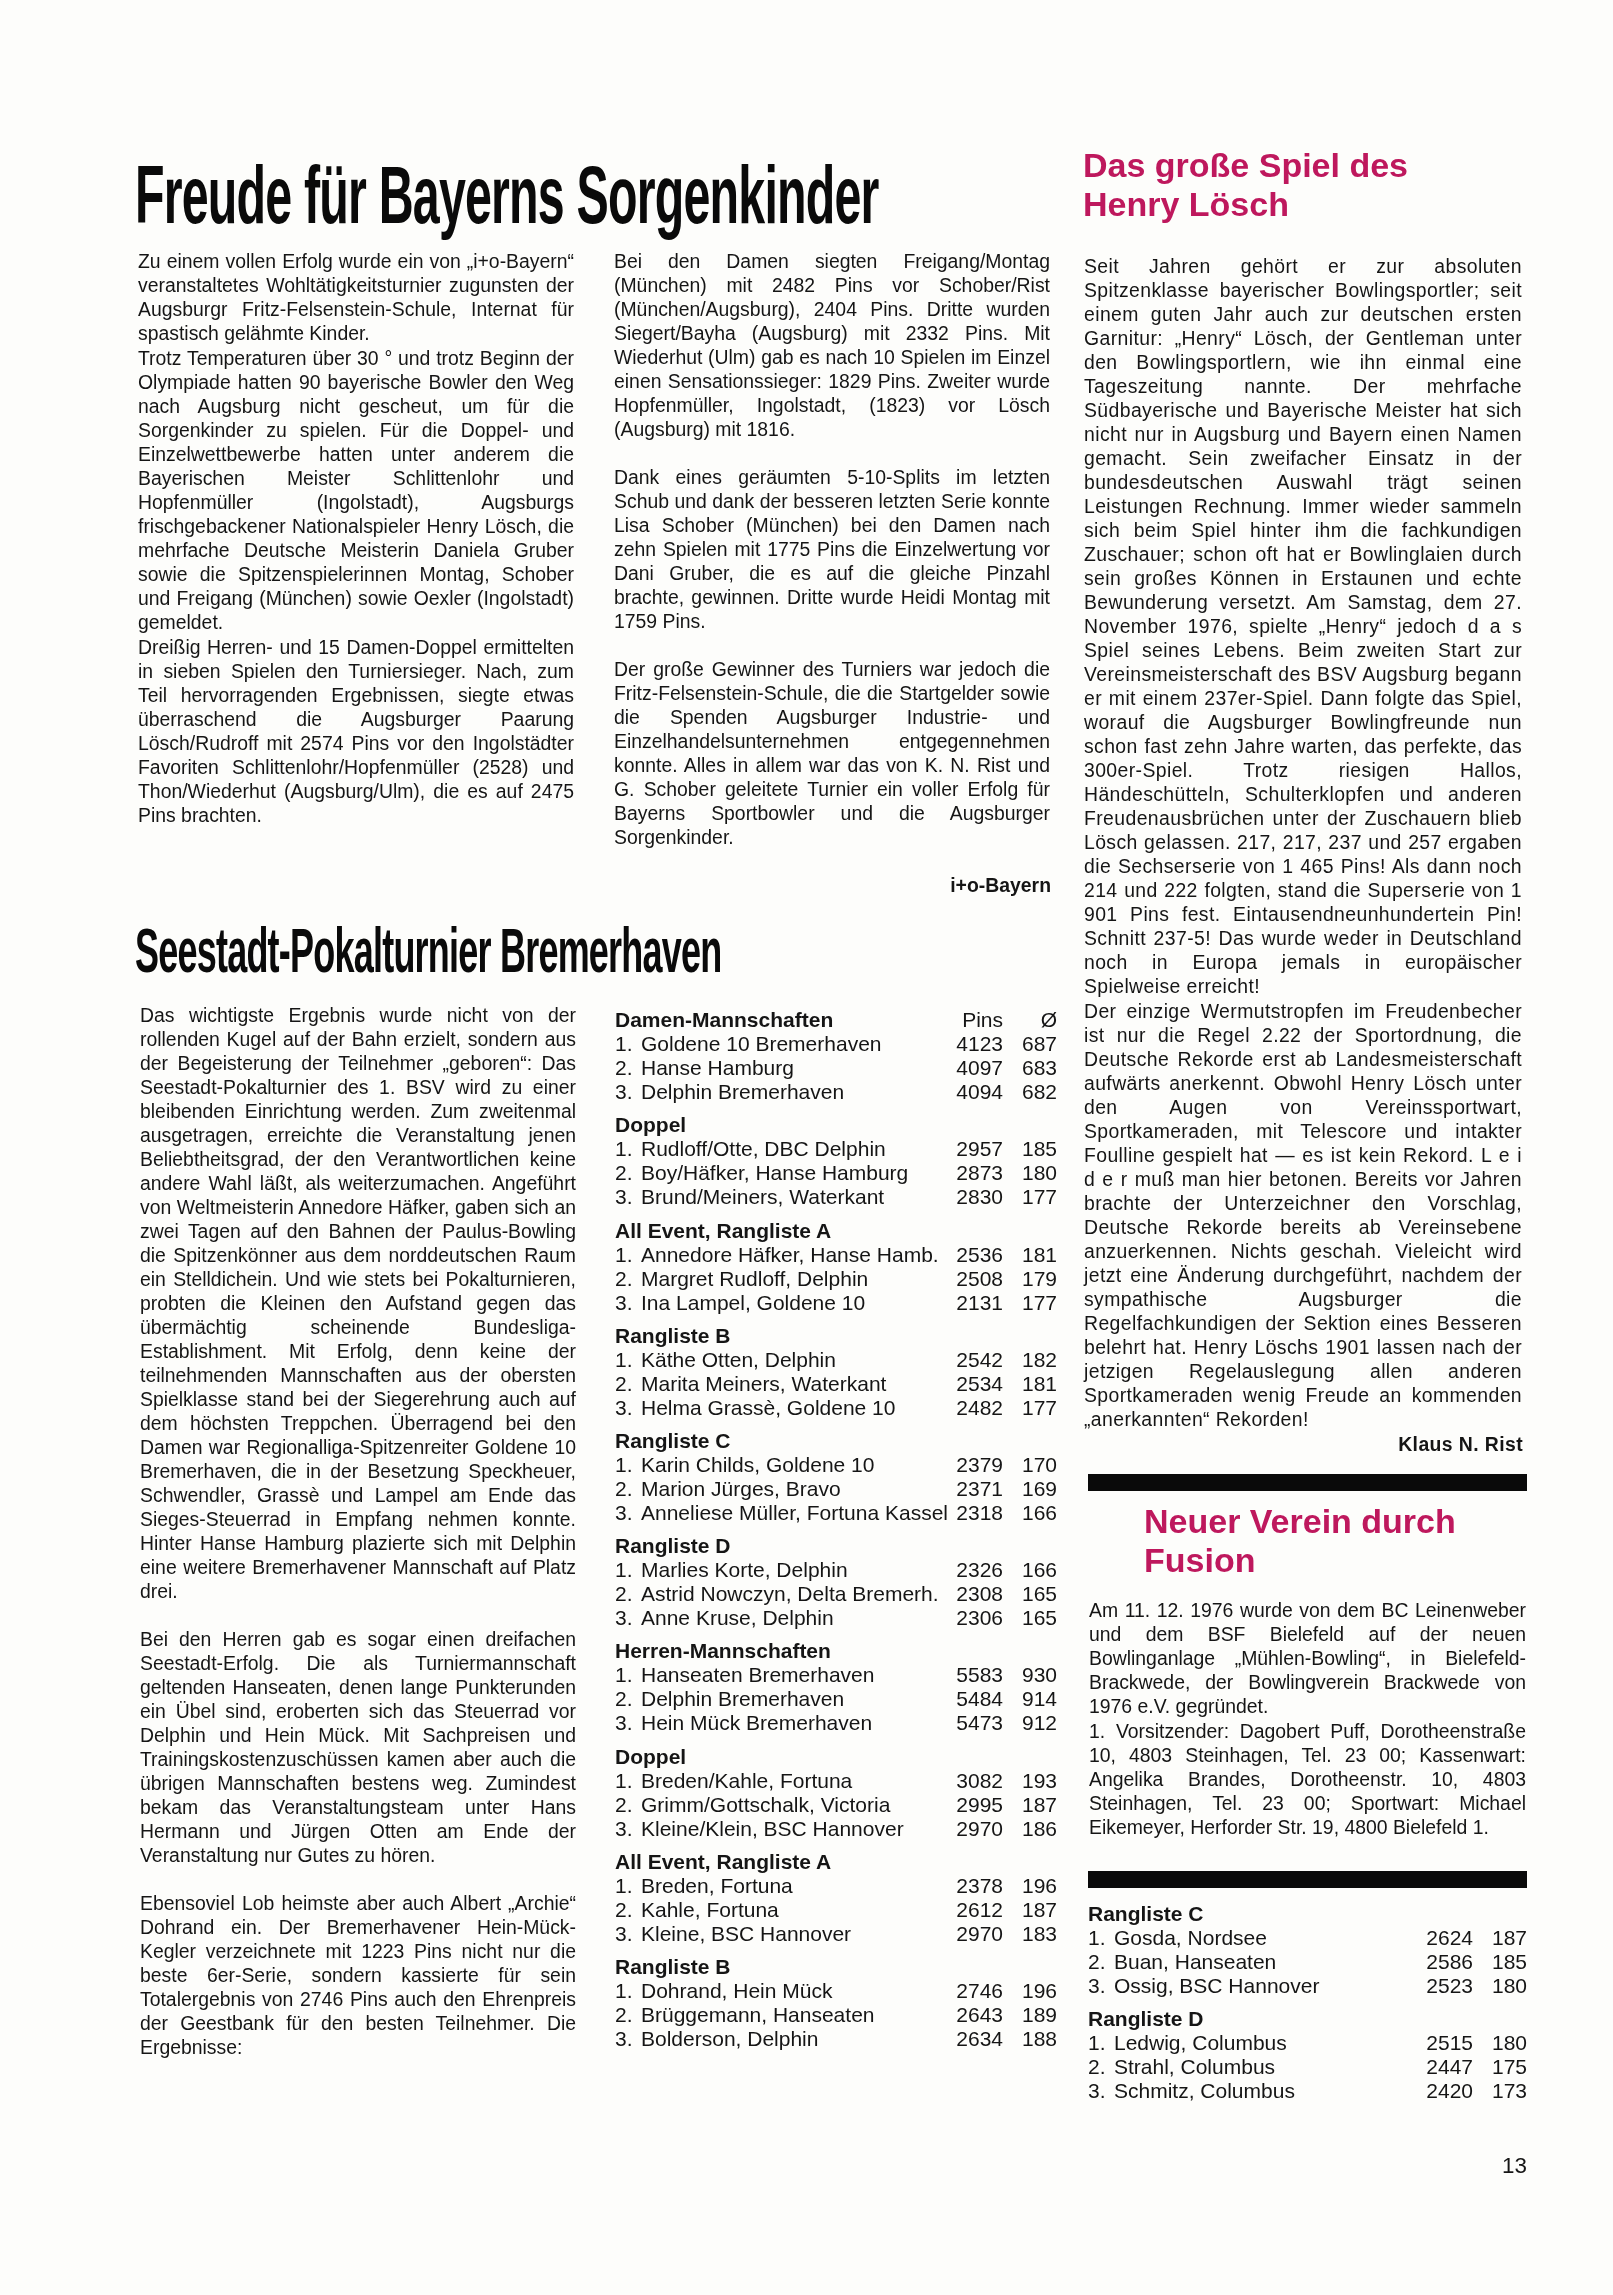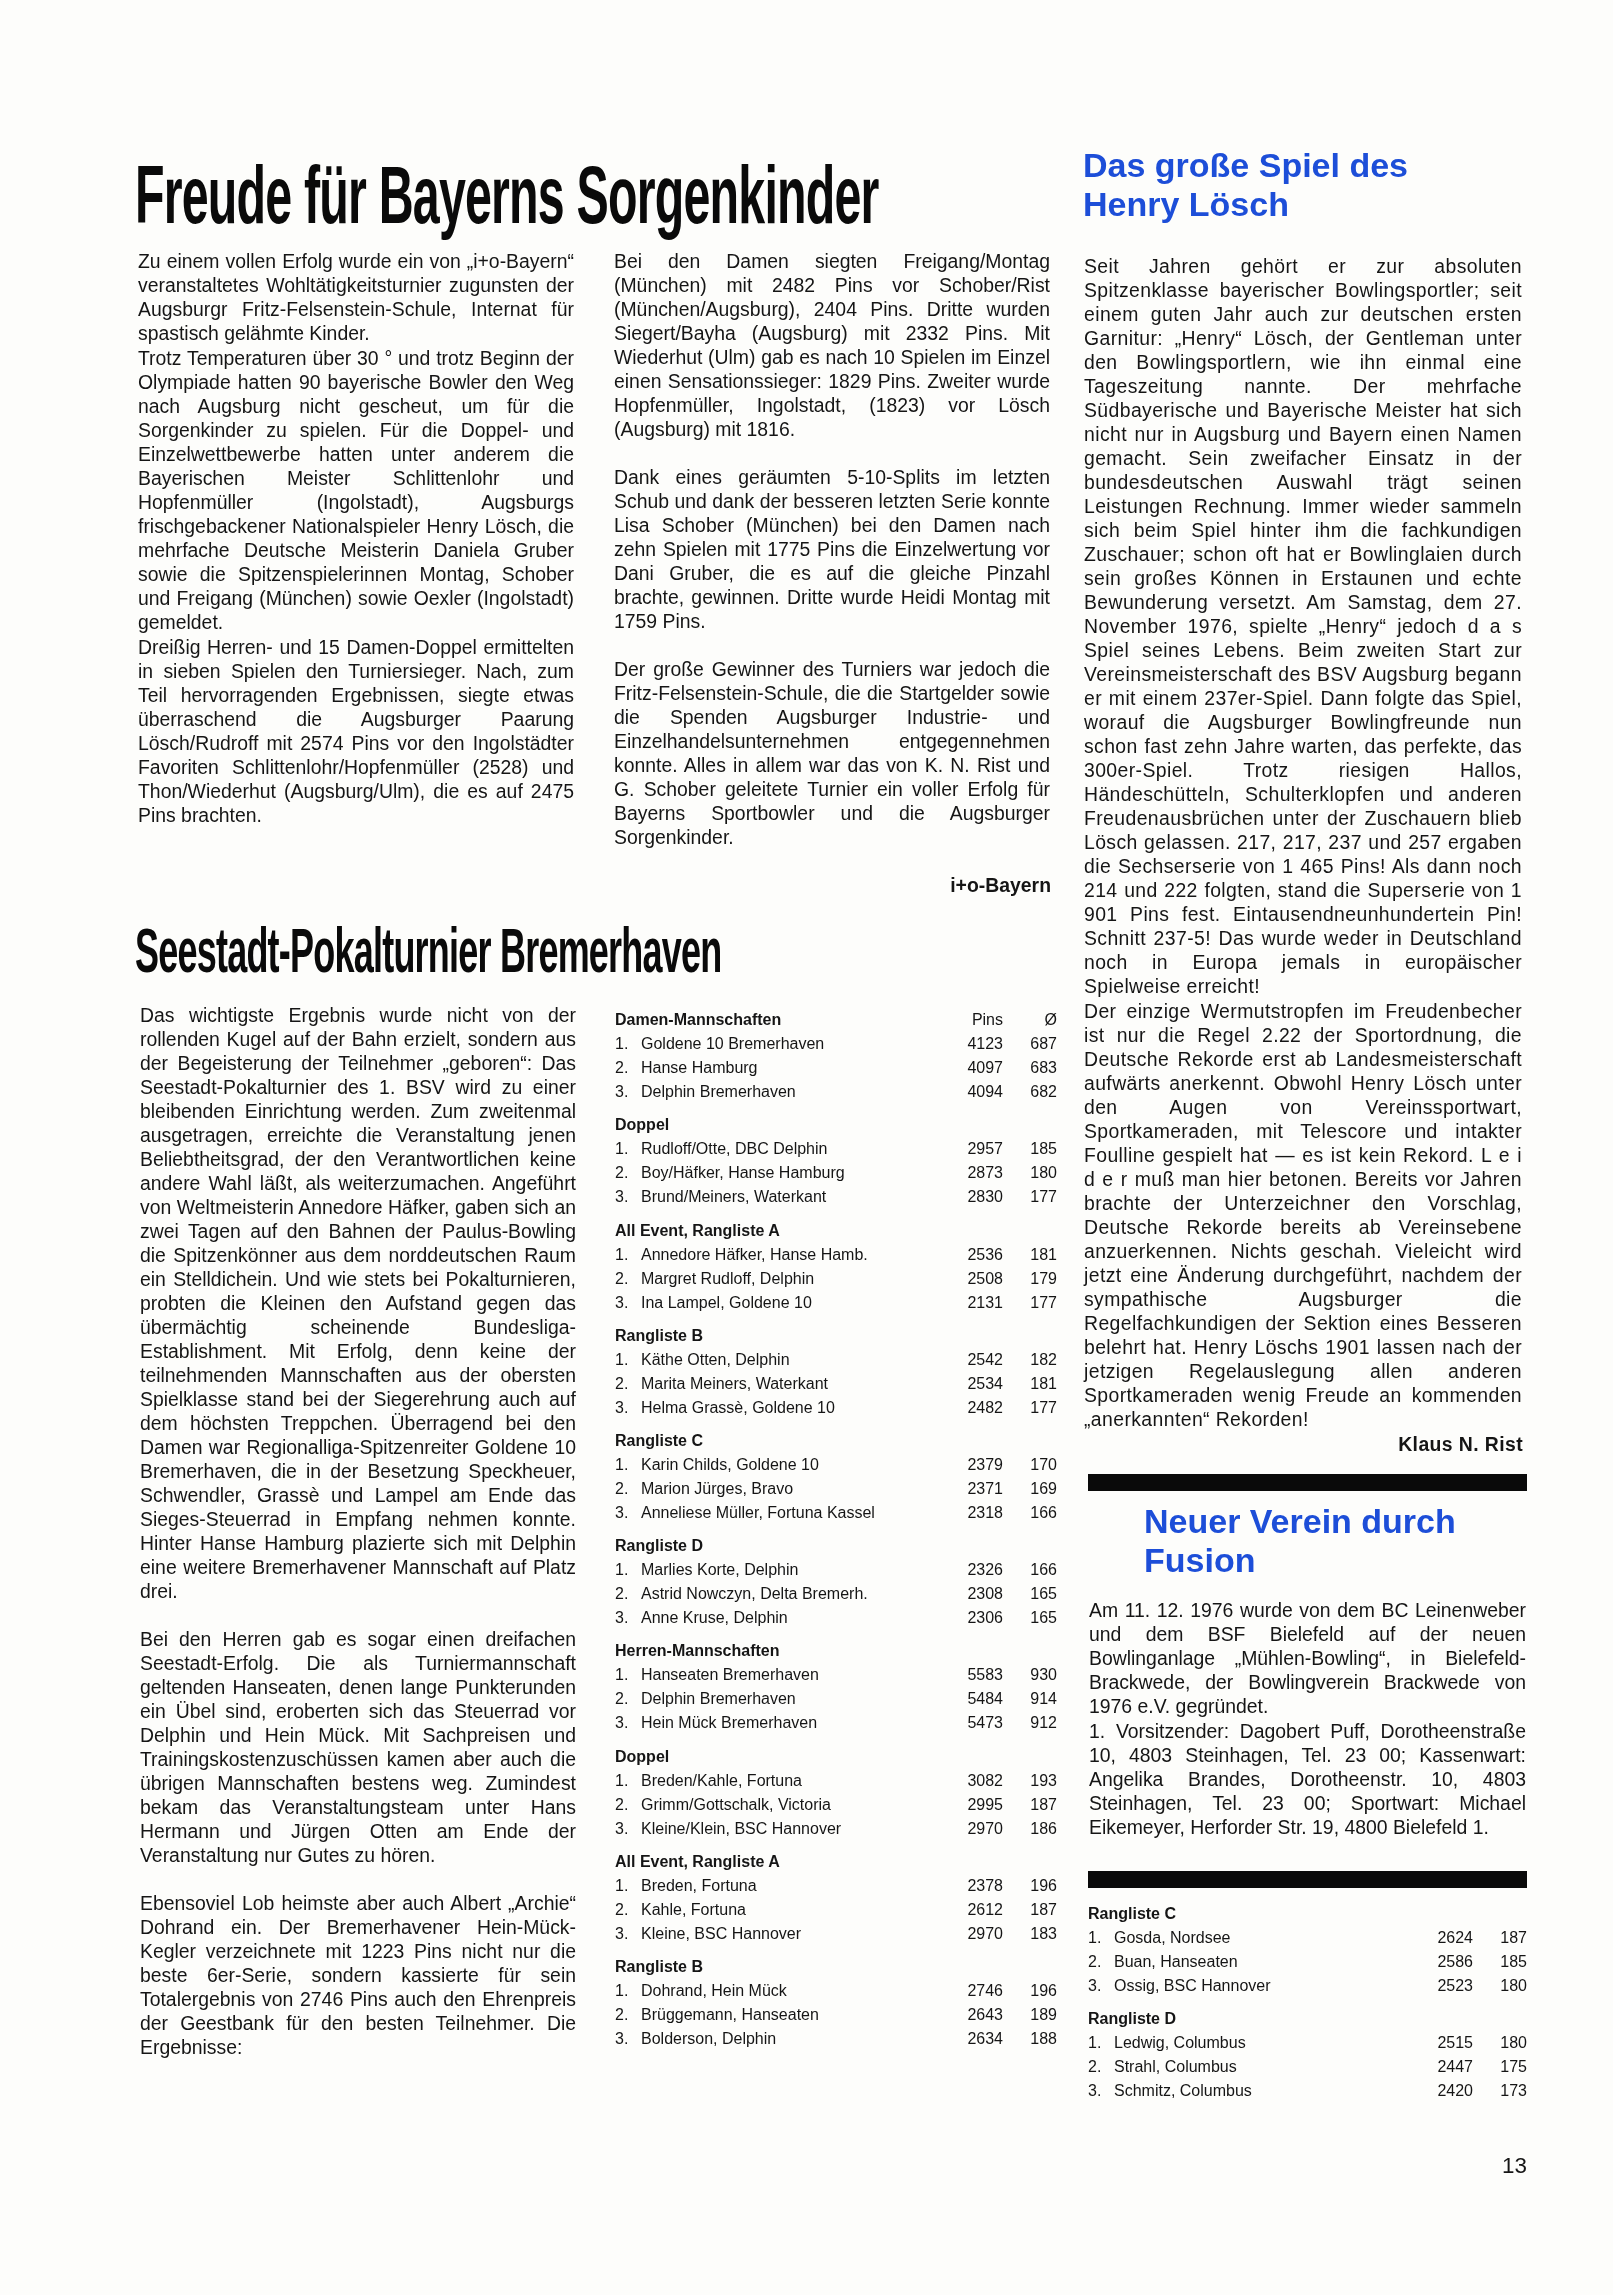--- a/index.html
+++ b/index.html
@@ -3,26 +3,26 @@
 <meta charset="utf-8">
 <style>
   html, body { margin: 0; padding: 0; background: #fdfdfb; }
   body { width: 1614px; height: 2295px; position: relative; overflow: hidden; color: #151515;
          font-family: "Liberation Sans", "DejaVu Sans", sans-serif; }
   .abs { position: absolute; }
   .headline-condensed { font-family: "Liberation Sans", sans-serif; font-weight: 700;
          transform-origin: left top; white-space: nowrap; color: #0a0a0a; letter-spacing: -1.3px; }
   .h1 { left: 135px; top: 154px; font-size: 78px; line-height: 78px; transform: scaleX(0.62) scaleY(1.05); }
   .h2 { left: 135px; top: 920px; font-size: 60px; line-height: 60px; transform: scaleX(0.60) scaleY(1.05); }
-  .side-head { font-weight: 700; font-size: 34px; line-height: 39px; color: #1d4ed8; }
+  .side-head { font-weight: 700; font-size: 34px; line-height: 39px; color: #be185d; }
   .body-col { font-size: 19.4px; line-height: 24px; text-align: justify; hyphens: manual; }
   .body-col p { margin: 1px; }
   .body-col p.gap { margin-top: 24px; }
   .sig { font-weight: 700; text-align: right; font-size: 19.4px; }
-  .tbl { font-size: 16px; line-height: 24px; }
+  .tbl { font-size: 21px; line-height: 24px; }
   .tbl .sec-title { font-weight: 700; margin-top: 9.2px; display: flex; justify-content: space-between; }
   .tbl .sec-title .cols { font-weight: 400; display: flex; }
   .tbl .row { display: flex; }
   .tbl .row .rank { width: 26px; }
   .tbl .row .name { flex: 1; white-space: nowrap; overflow: visible; }
   .tbl .num { width: 53px; text-align: right; }
   .tbl .avg { width: 54px; text-align: right; }
   .tbl .sec { margin-bottom: 8px; }
   .rule { background: #0a0a0a; height: 17px; }
   .page-num { font-size: 22.4px; }

